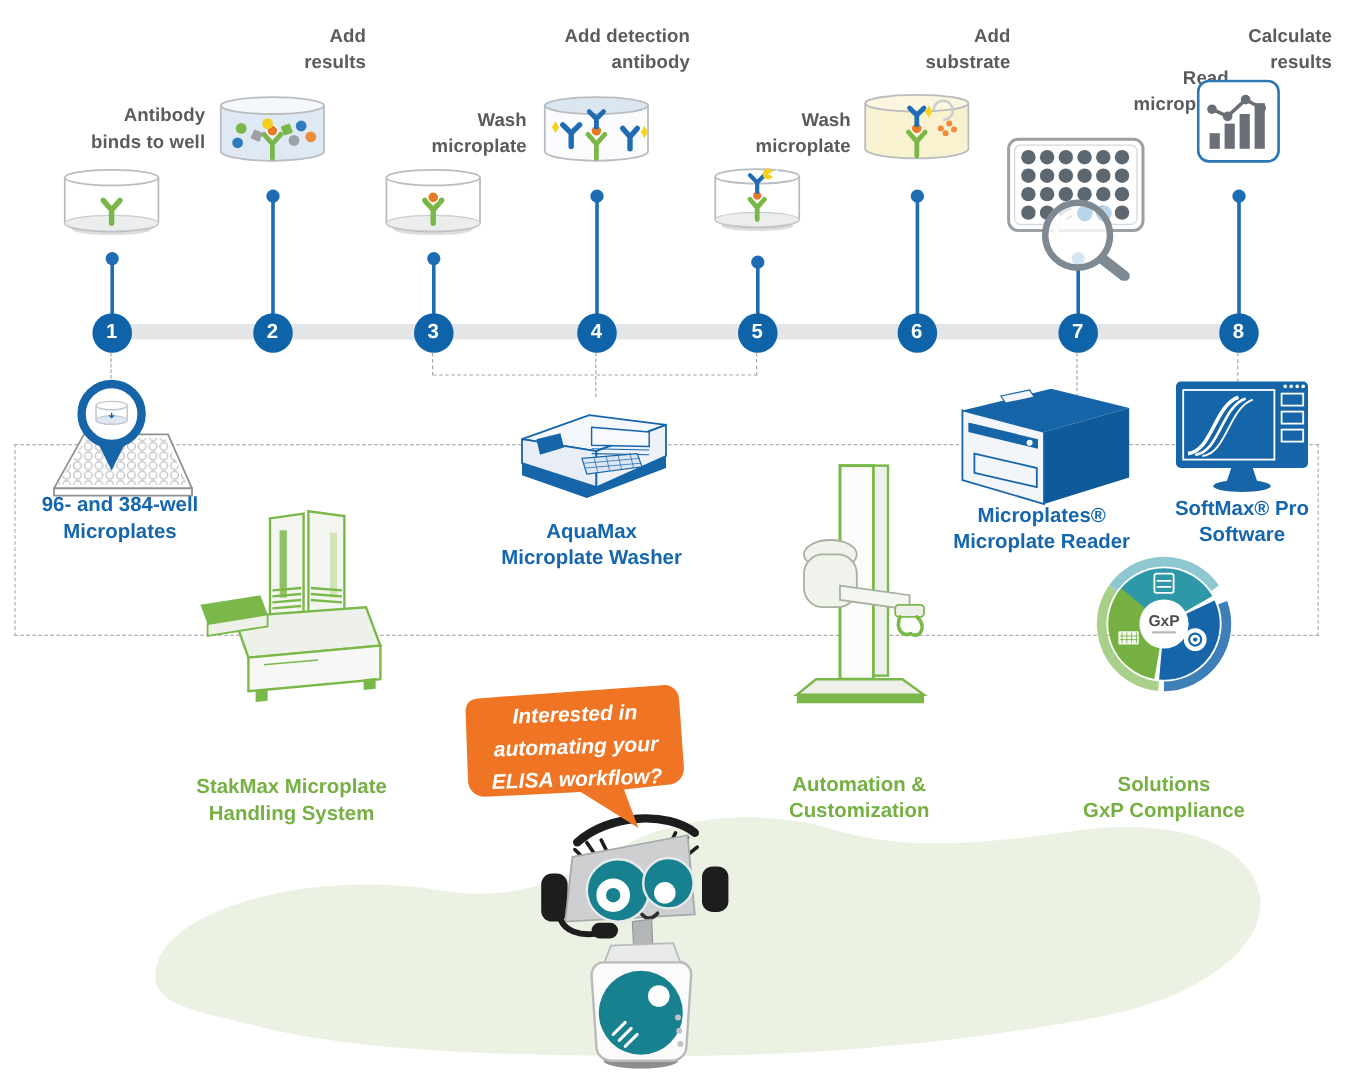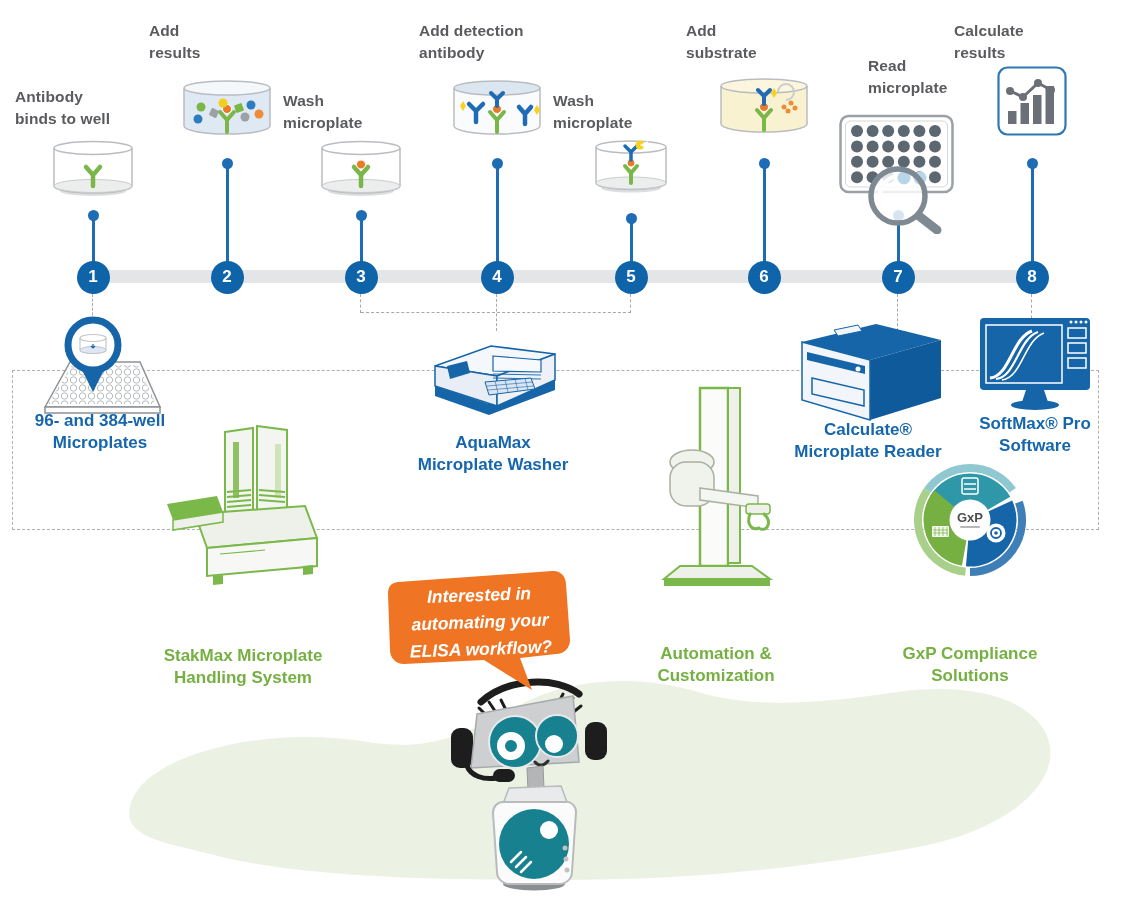--- a/index.html
+++ b/index.html
@@ -1,19 +1,19 @@
 <!DOCTYPE html>
 <html><head>
 <meta charset="utf-8">
 <style>
   html,body{margin:0;padding:0;background:#fff;}
   #canvas{position:relative;width:1121px;height:906px;background:#fff;overflow:hidden;
           font-family:"Liberation Sans",sans-serif;}
   .abs{position:absolute;}
-  .step-label{position:absolute;width:156px;text-align:left;color:#5a5b5e;
+  .step-label{position:absolute;width:156px;text-align:right;color:#5a5b5e;
               font-size:15.5px;line-height:1.42;font-weight:600;letter-spacing:.1px;}
   .step-label span{display:block;}
   .num-circle{position:absolute;width:33px;height:33px;border-radius:50%;background:#0f63a8;
               color:#fff;font-weight:bold;font-size:17px;display:flex;align-items:center;
               justify-content:center;z-index:4;}
   .timeline-bar{position:absolute;left:88px;top:270px;width:952px;height:13px;
                 background:#e4e5e6;border-radius:7px;z-index:2;}
   .vline{position:absolute;width:3px;background:#1e6cb3;z-index:3;}
   .dot{position:absolute;width:11px;height:11px;border-radius:50%;background:#1e6cb3;z-index:3;}
   .dash-v{position:absolute;width:0;border-left:1.5px dashed #a8a8a8;z-index:1;}
@@ -393,30 +393,30 @@
     </div>
   <div class="prod-label blue" style="left:378px;top:418px;margin-top:14px;">
     <span>AquaMax</span>
       <span>Microplate Washer</span>
     </div>
   <div class="prod-label green" style="left:601px;top:595px;">
     <span>Automation &amp;</span>
       <span>Customization</span>
     </div>
   <div class="prod-label blue" style="left:753px;top:419px;">
-    <span>Calculate®</span>
+    <span>Microplates®</span>
       <span>Microplate Reader</span>
     </div>
   <div class="prod-label blue" style="left:920px;top:413px;">
     <span>SoftMax® Pro</span>
       <span>Software</span>
     </div>
   <div class="prod-label green" style="left:855px;top:595px;">
-    <span>GxP Compliance</span>
-      <span>Solutions</span>
+    <span>Solutions</span>
+      <span>GxP Compliance</span>
     </div>
 
   <svg class="art" style="left:380px;top:566px;z-index:6;" width="200" height="132" viewBox="0 0 200 132">
     <path d="M18,16 L172,5 C180,4 186,10 186,18 L190,74 C190,82 184,88 176,88 L140,92 L152,124 L104,94 L24,98 C16,98 10,92 10,84 L8,28 C8,20 11,17 18,16 Z" fill="#ef7524"></path>
   </svg>
   <div class="bubble-text" style="left:387px;top:582px;">
     <span>Interested in</span>
       <span>automating your</span>
       <span>ELISA workflow?</span>
   </div>

